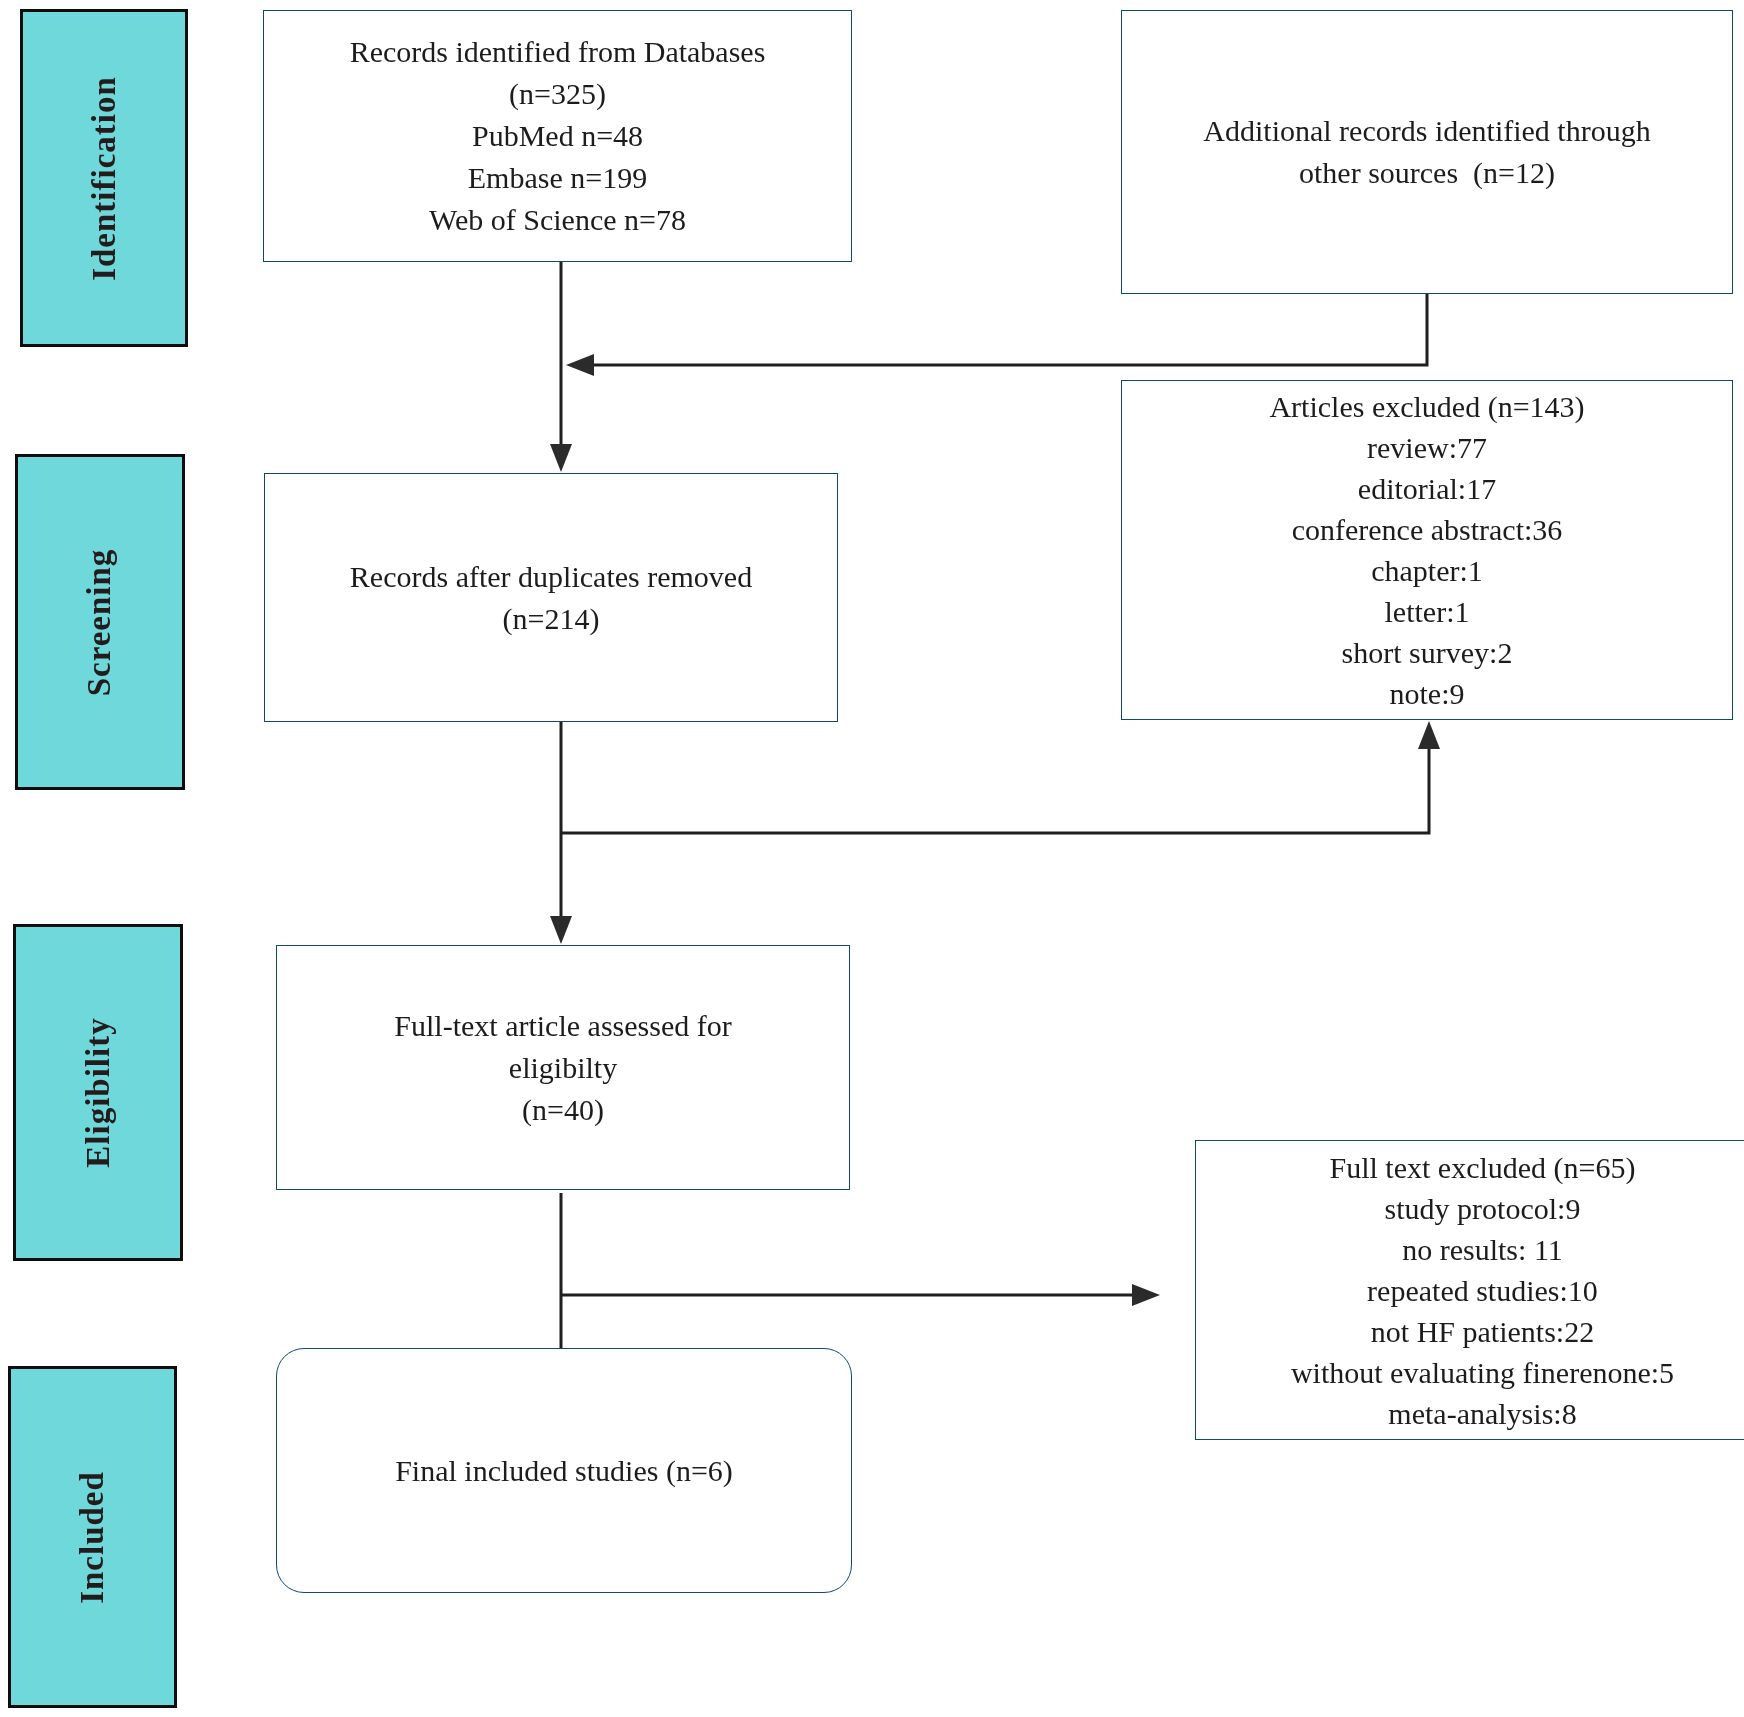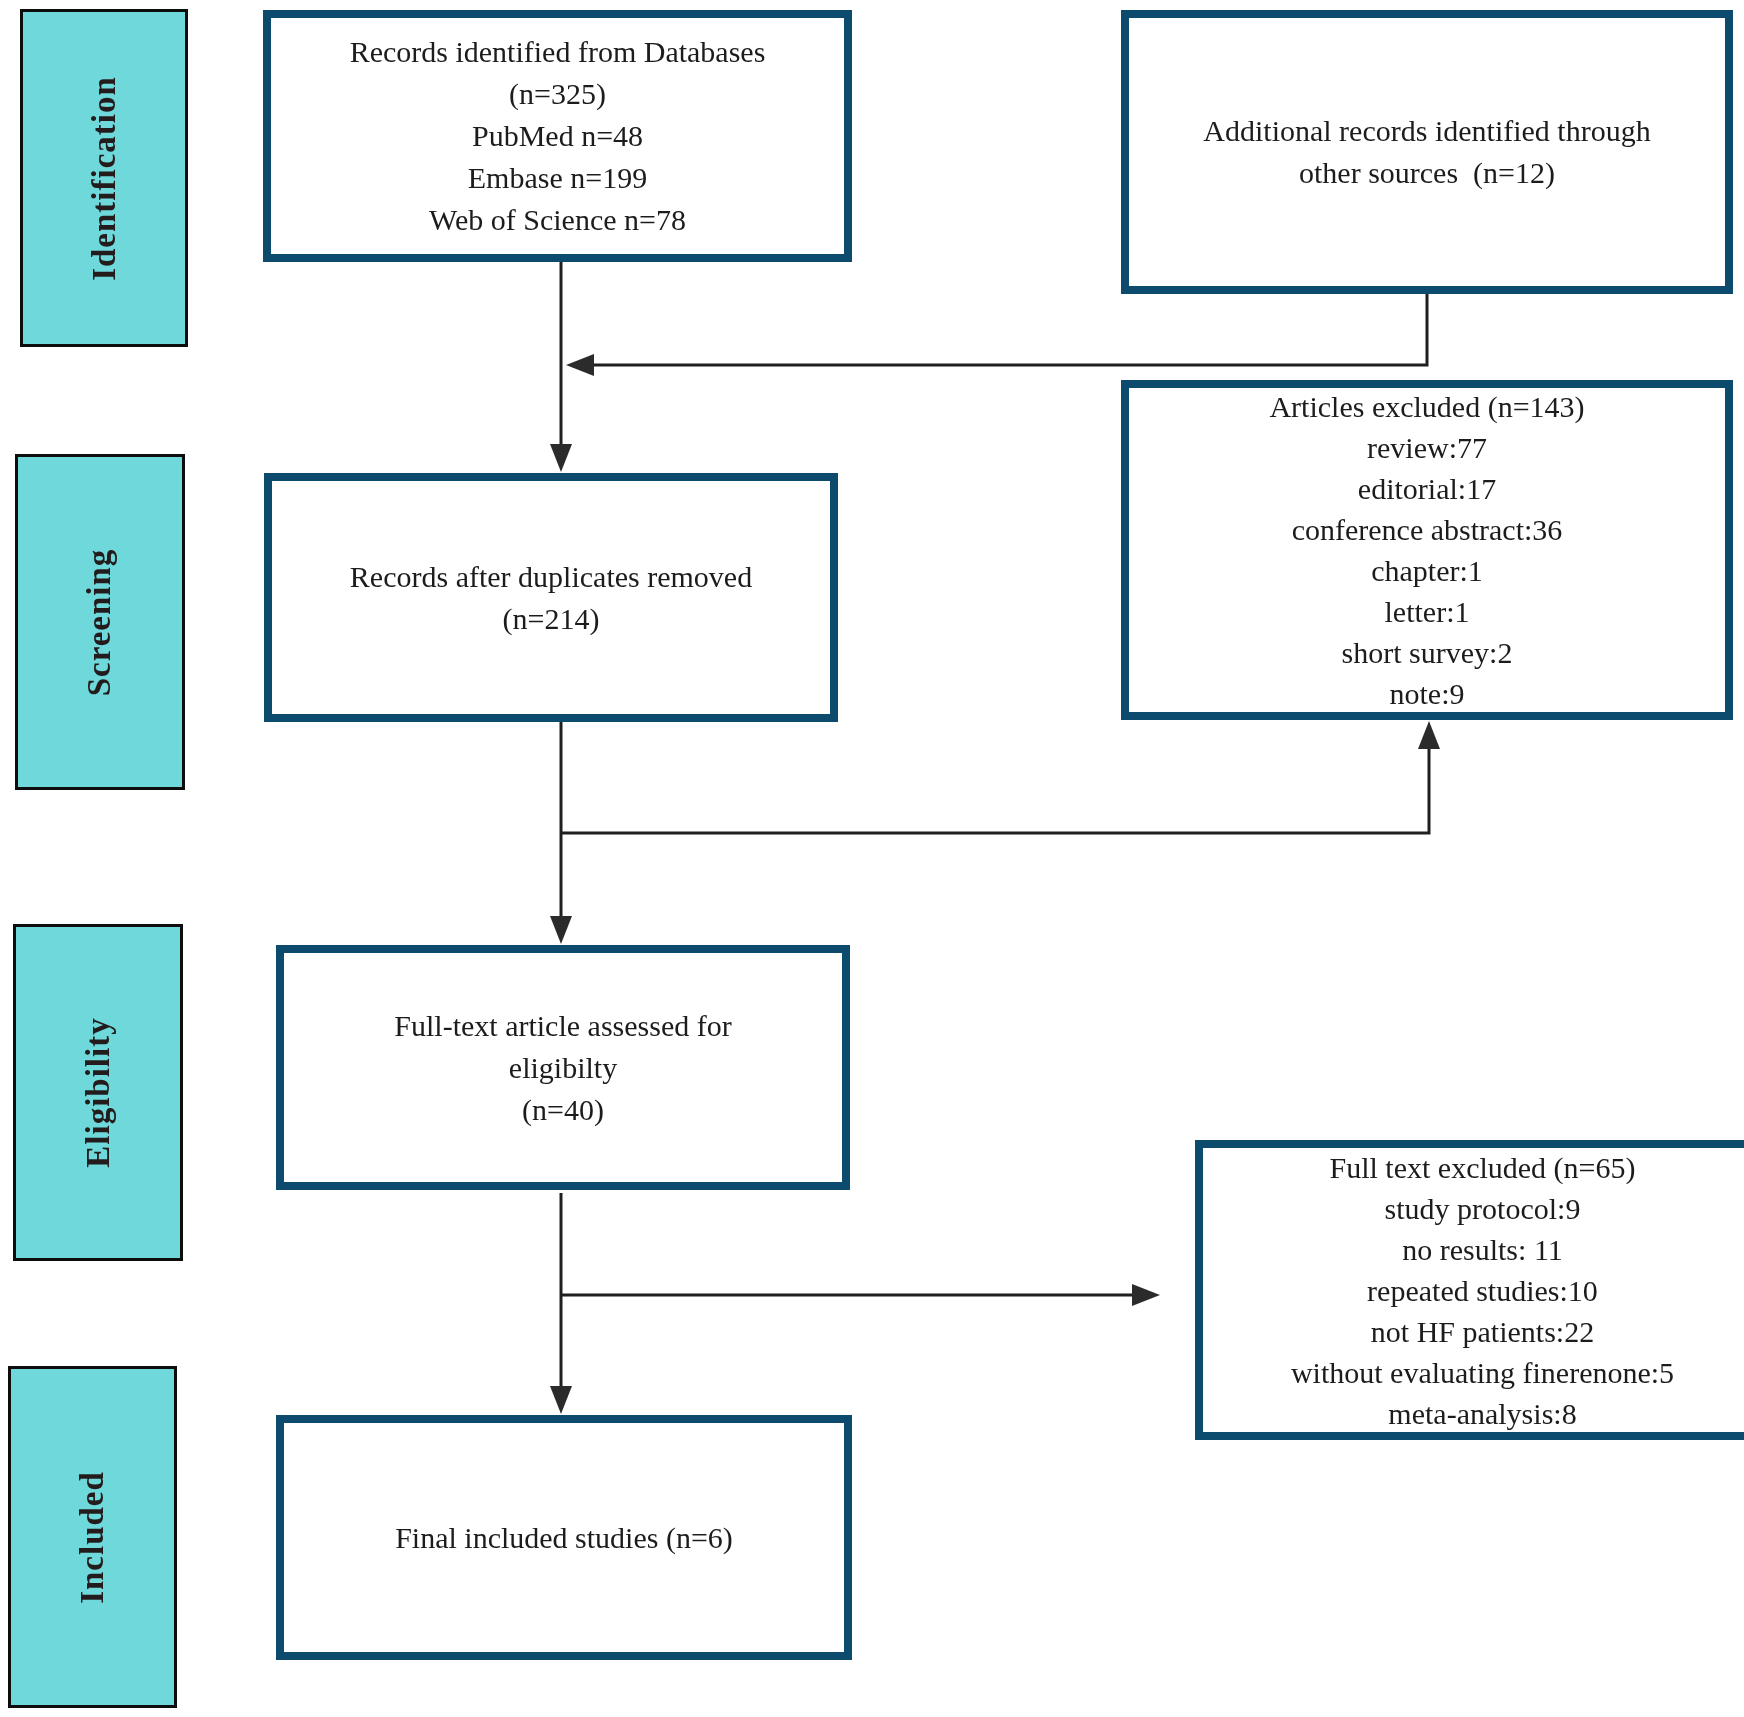--- a/index.html
+++ b/index.html
@@ -31,21 +31,21 @@
     transform: rotate(-90deg);
     white-space: nowrap;
     font-weight: bold;
     font-size: 33px;
     letter-spacing: 1px;
     color: #241c1c;
   }
   .node {
     position: absolute;
     background: #ffffff;
-    border: 8px solid #0c4a6e;
+    border: 1px solid #0c4a6e;
     box-sizing: border-box;
     display: flex;
     flex-direction: column;
     align-items: center;
     justify-content: center;
     text-align: center;
     z-index: 2;
   }
   .ln {
     font-size: 30px;
@@ -134,17 +134,17 @@
   <div class="node tight" style="left:1163px; top:1140px; width:575px; height:300px;margin-left:32px;">
     <div class="ln">Full text excluded (n=65)</div>
     <div class="ln">study protocol:9</div>
     <div class="ln">no results: 11</div>
     <div class="ln">repeated studies:10</div>
     <div class="ln">not HF patients:22</div>
     <div class="ln">without evaluating finerenone:5</div>
     <div class="ln">meta-analysis:8</div>
   </div>
 
-  <div class="node" style="left:276px; top:1415px; width:576px; height:245px;">
+  <div class="node" style="left:276px; top:1348px; width:576px; height:245px;border-radius:28px;">
     <div class="ln">Final included studies (n=6)</div>
   </div>
 
 </div>
 
 </body></html>

